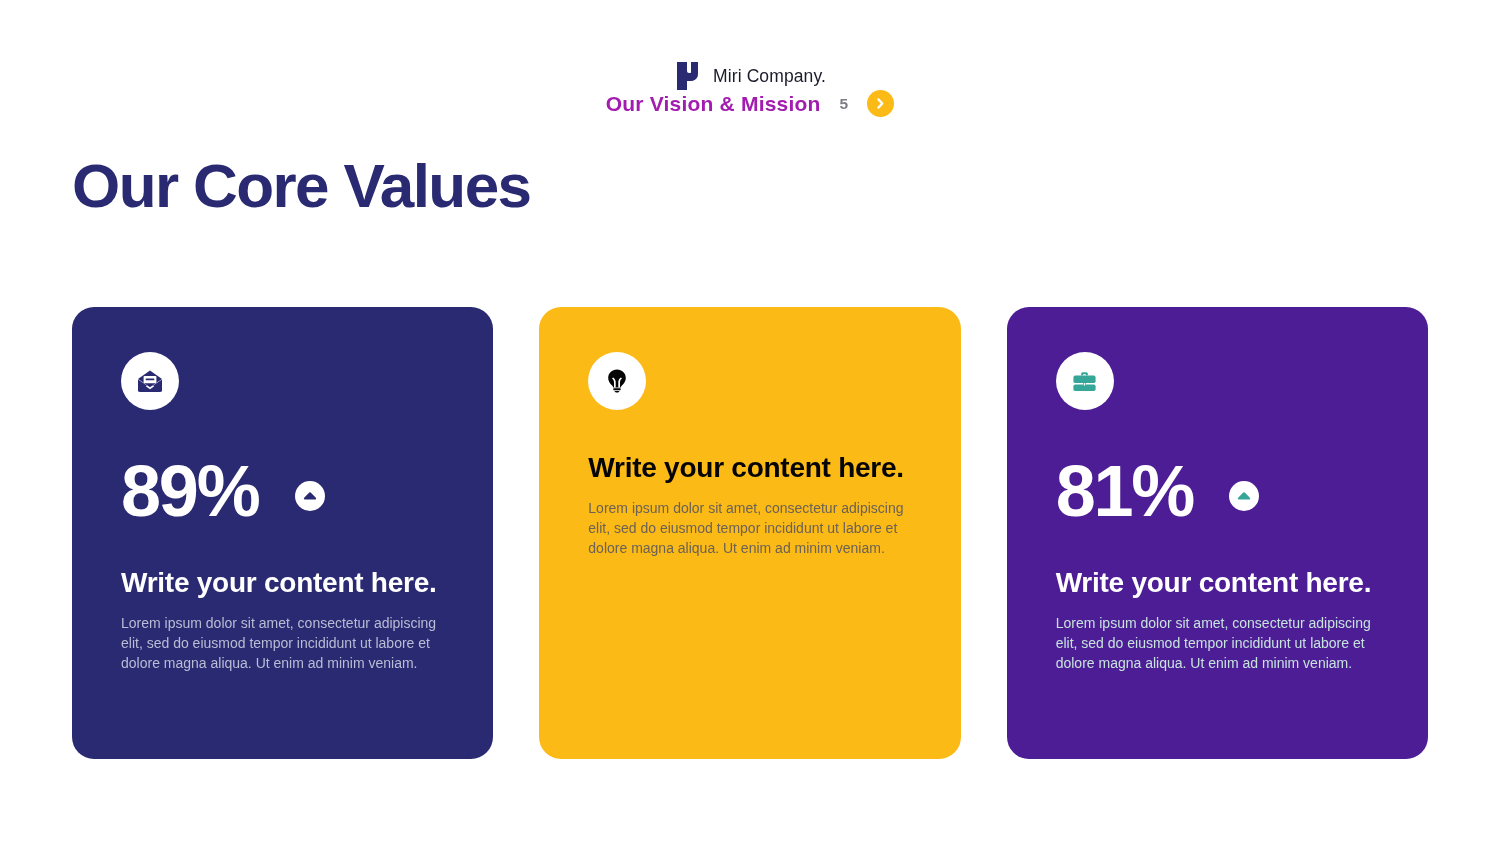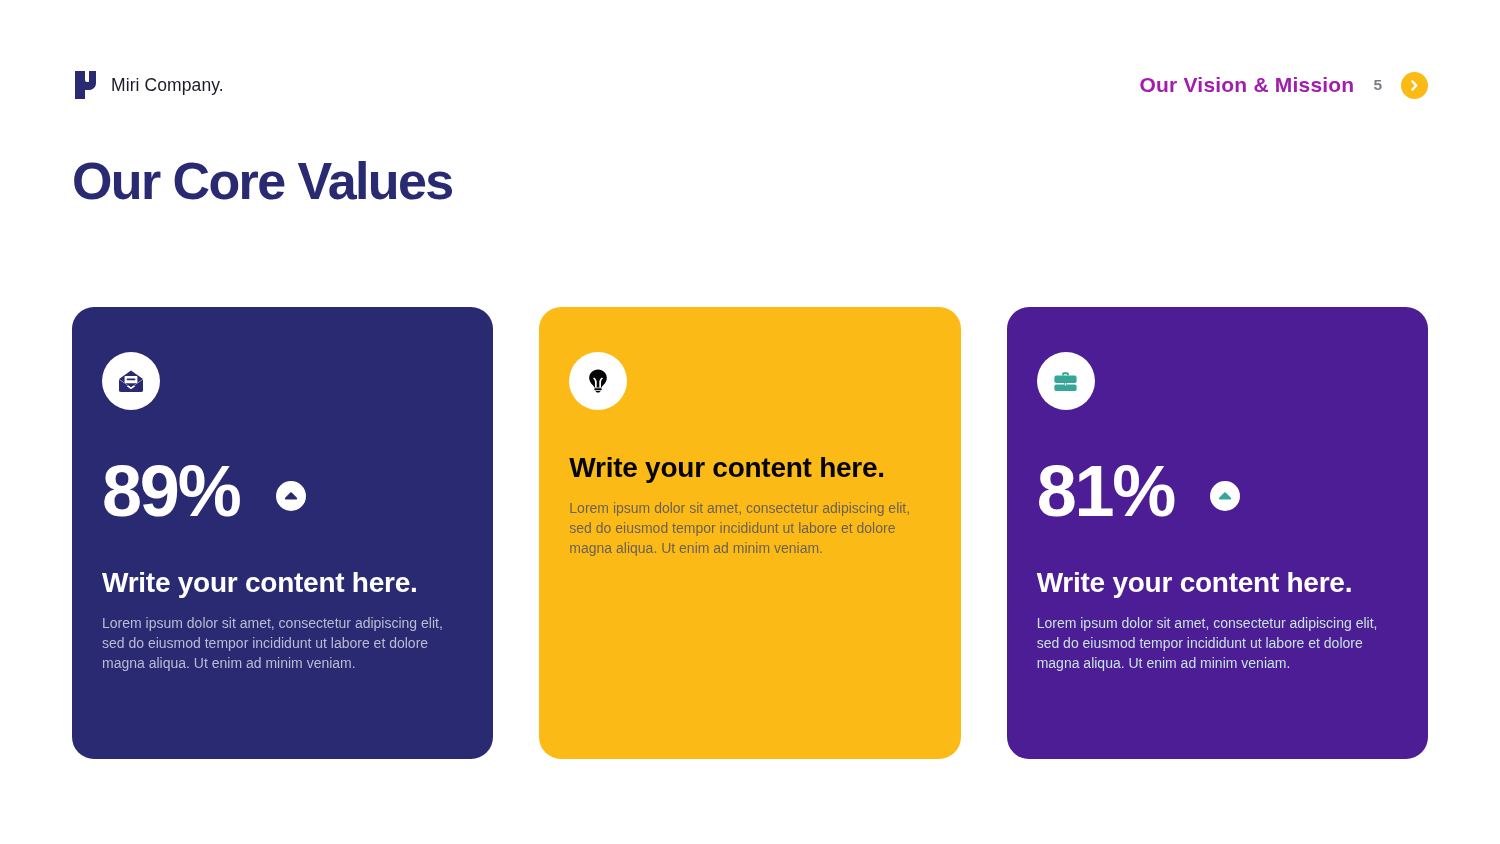--- a/index.html
+++ b/index.html
@@ -16,21 +16,21 @@
     position:relative;
     width:1500px; height:844px;
     background:#ffffff;
   }
 
   
   .header {
     position:absolute;
     top:62px; left:72px; right:72px;
     height:46px;
-    display:flex; align-items:center; justify-content:space-between;
+    display:flex; align-items:center; justify-content:space-between;flex-direction:column;
   }
   .brand { display:flex; align-items:center; gap:15px; }
   .brand-mark { width:24px; height:28px; display:block; }
   .brand-name {
     font-size:17.5px; font-weight:400; color:#1b1b2b;
     letter-spacing:.1px; white-space:nowrap;
   }
 
   .header-right { display:flex; align-items:center; gap:19px; }
   .section-label {
@@ -45,36 +45,36 @@
     background:#fcba16;
     display:flex; align-items:center; justify-content:center;
     cursor:pointer; border:none;
   }
   .next-btn svg { display:block; }
 
   
   .page-title {
     position:absolute;
     left:72px; top:155px;
-    font-size:52px; font-weight:700; color:#2a2a72;
+    font-size:62px; font-weight:700; color:#2a2a72;
     letter-spacing:-1.6px; line-height:1;
     white-space:nowrap;
   }
 
   
   .cards {
     position:absolute;
     left:72px; top:307px;
     width:1356px; height:452px;
     display:flex; gap:46px;
   }
   .card {
     flex:1 1 0;
     border-radius:22px;
-    padding:45px 35px 0 30px;
+    padding:45px 35px 0 49px;
     position:relative;
     overflow:hidden;
   }
   .card--navy  { background:#2a2a72; }
   .card--amber { background:#fcba16; }
   .card--teal  { background:#4c1d95; }
 
   .icon-badge {
     width:58px; height:58px; border-radius:50%;
     background:#ffffff;

